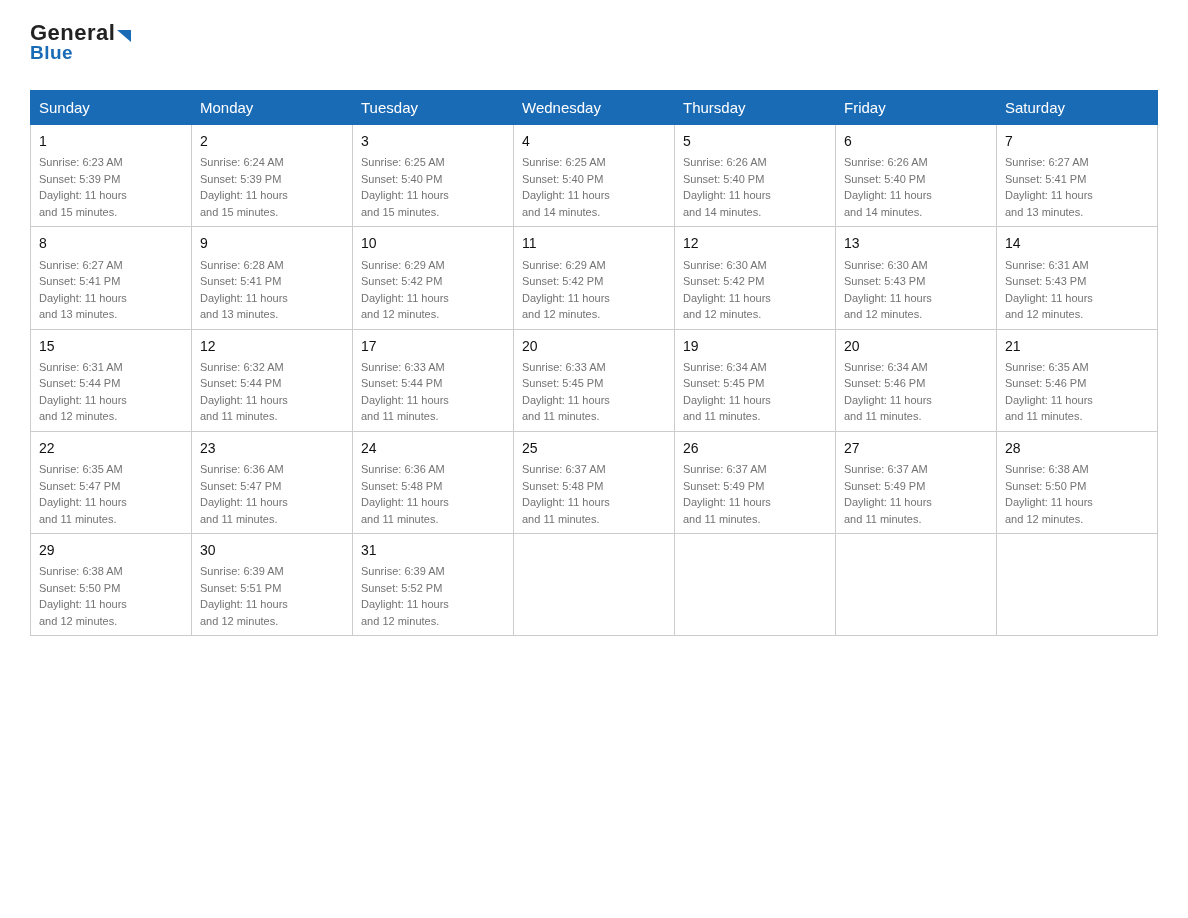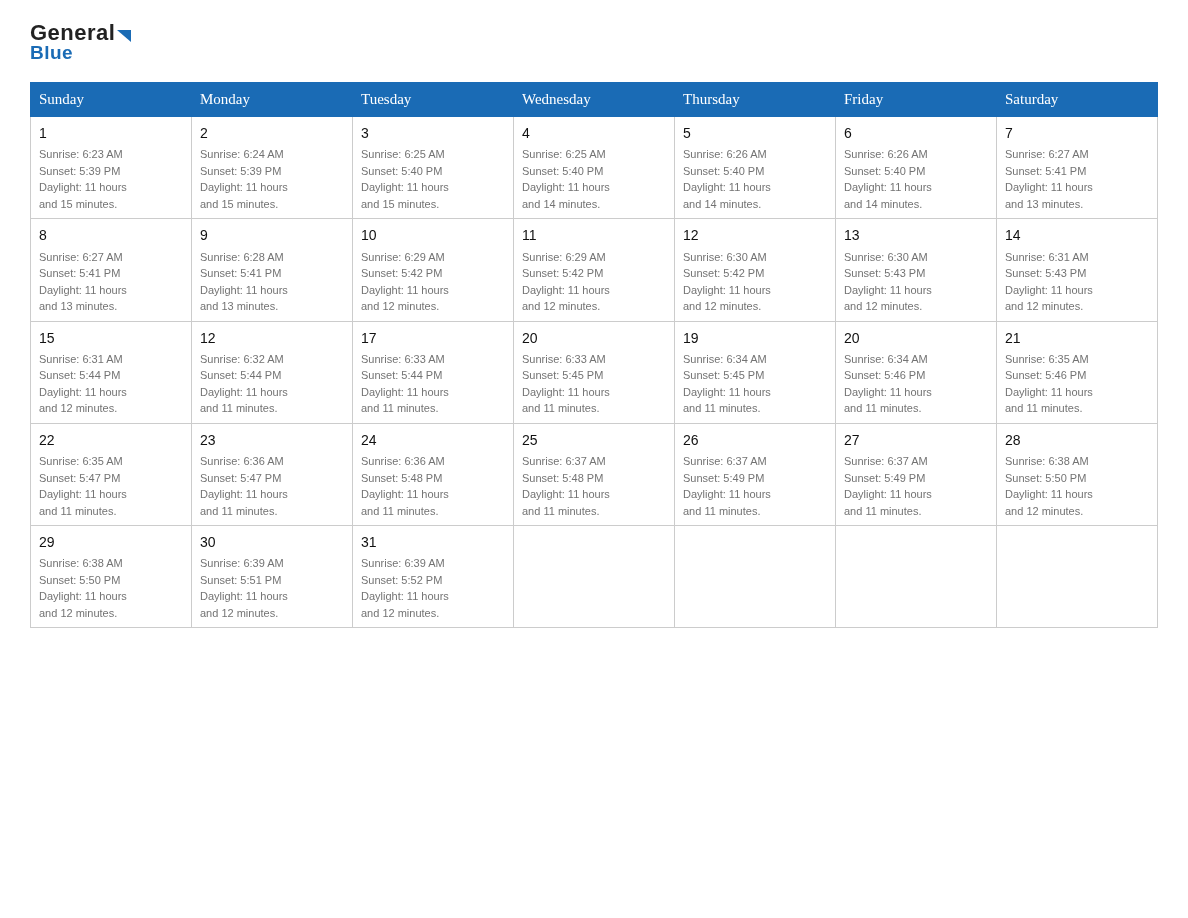--- a/index.html
+++ b/index.html
@@ -7,21 +7,21 @@
       font-family: Arial, sans-serif;
       background: #fff;
       width: 1188px;
       min-height: 918px;
       padding: 20px 30px;
     }
     .header {
       display: flex;
       justify-content: space-between;
       align-items: flex-end;
-      margin-bottom: 18px;
+      margin-bottom: 26px;
     }
     .title-section {
       text-align: right;
     }
     .month-title {
       font-size: 48px;
       font-weight: bold;
       color: #111;
       line-height: 1.1;
     }
@@ -36,21 +36,20 @@
       border: 1px solid #1a6bb5;
     }
     .calendar th {
       background-color: #1a6bb5;
       color: #fff;
       font-size: 15px;
       font-weight: normal;
       padding: 8px 8px;
       text-align: left;
       border: 1px solid #1a6bb5;
-      font-family: Liberation Serif, serif;
     }
     .calendar td {
       vertical-align: top;
       padding: 6px 8px;
       border: 1px solid #ccc;
       width: calc(100% / 7);
       min-height: 95px;
       font-size: 12.5px;
       color: #222;
       line-height: 1.45;

